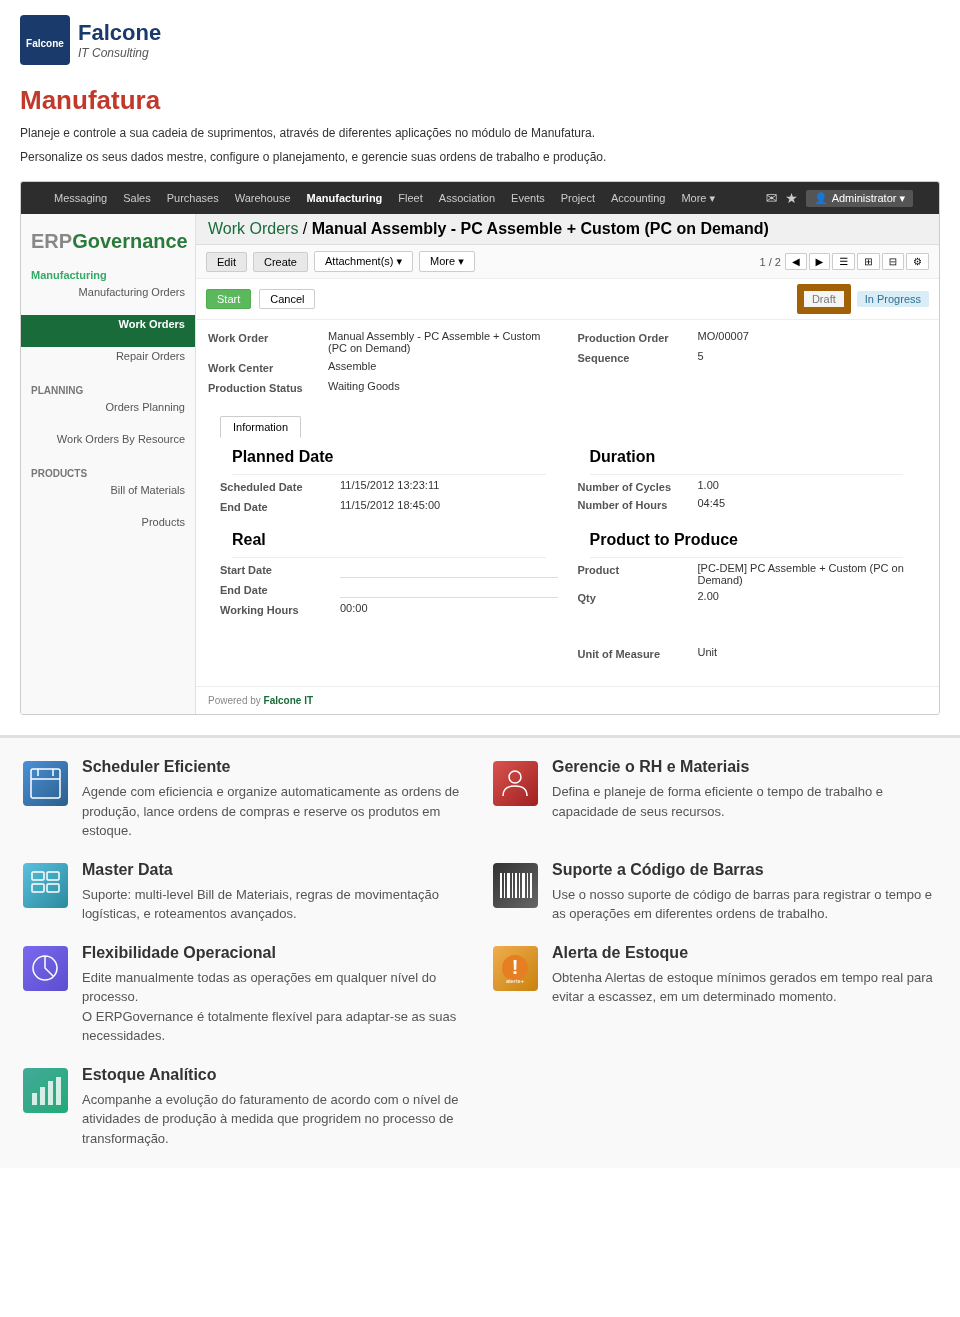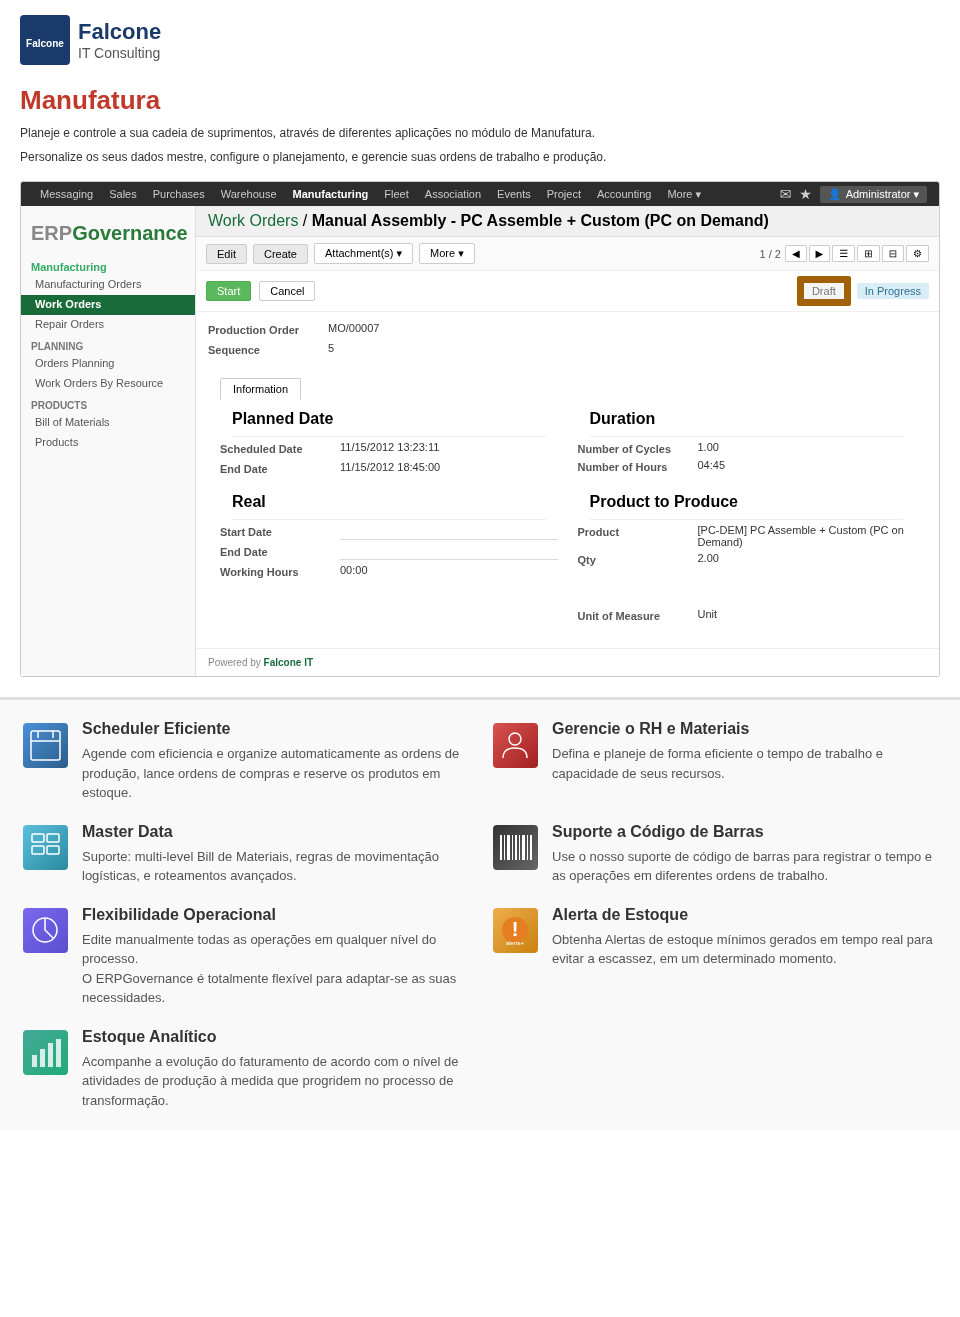--- a/index.html
+++ b/index.html
@@ -12,34 +12,34 @@
 
     
     .hero { padding: 10px 20px 15px 20px; }
     .hero h1 { font-size: 26px; font-weight: bold; color: #c0392b; margin-bottom: 8px; }
     .hero p { font-size: 12px; color: #333; line-height: 1.5; }
 
     
     .screenshot-container { margin: 0 20px 20px 20px; border: 1px solid #ccc; border-radius: 3px; overflow: hidden; background: #f5f5f5; }
 
     
-    .top-nav { background: #2d2d2d; display: flex; align-items: center; padding: 0 12px; height: 24px; gap: 2px; }
+    .top-nav { background: #2d2d2d; display: flex; align-items: center; padding: 0 26px; height: 32px; gap: 2px; }
     .top-nav-item { color: #ccc; font-size: 11px; padding: 4px 7px; cursor: pointer; white-space: nowrap; }
     .top-nav-right { margin-left: auto; display: flex; align-items: center; gap: 8px; }
     .top-nav-icon { color: #ccc; font-size: 14px; }
     .admin-btn { background: #555; color: #fff; font-size: 11px; padding: 2px 8px; border-radius: 2px; display: flex; align-items: center; gap: 4px; }
 
     
     .app-body { display: flex; background: #fff; min-height: 400px; }
 
     
     .sidebar { width: 175px; background: #f9f9f9; border-right: 1px solid #e0e0e0; padding: 8px 0; flex-shrink: 0; }
     .sidebar-logo { padding: 8px 10px 12px 10px; display: flex; align-items: center; gap: 4px; }
     .sidebar-section-title { font-size: 11px; font-weight: bold; color: #3a6; padding: 4px 10px 2px 10px; cursor: pointer; }
-    .sidebar-item { font-size: 11px; color: #555; padding: 3px 10px 5px 14px; cursor: pointer; }
+    .sidebar-item { font-size: 11px; color: #555; padding: 3px 10px 17px 14px; cursor: pointer; text-align: right; }
     .sidebar-item.active { background: #1a6b3a; color: #fff; font-weight: bold; }
     .sidebar-section-header { font-size: 11px; font-weight: bold; color: #777; padding: 6px 10px 2px 10px; text-transform: uppercase; font-size: 10px; }
 
     
     .main-content { flex: 1; padding: 0; }
 
     
     .breadcrumb-bar { background: #f0f0f0; padding: 6px 12px; border-bottom: 1px solid #ddd; }
     .breadcrumb-link { color: #1a6b3a; text-decoration: none; }
 
@@ -112,21 +112,21 @@
 <body>
 
 <div class="header">
   <div class="logo-area">
     <svg width="50" height="50" viewBox="0 0 50 50">
       <rect width="50" height="50" fill="#1a3a6b" rx="4"></rect>
       <text x="25" y="32" text-anchor="middle" fill="white" font-size="10" font-weight="bold">Falcone</text>
     </svg>
     <div class="logo-text">
       <span style="font-size:22px;font-weight:bold;color:#1a3a6b;">Falcone</span>
-      <span style="font-size:14px;color:#555;">IT Consulting</span>
+      <span style="font-size:12px;color:#555;font-style:italic;">IT Consulting</span>
     </div>
   </div>
 </div>
 
 <div class="hero">
   <h1>Manufatura</h1>
   <p>Planeje e controle a sua cadeia de suprimentos, através de diferentes aplicações no módulo de Manufatura.</p>
   <p style="margin-top:6px;">Personalize os seus dados mestre, configure o planejamento, e gerencie suas ordens de trabalho e produção.</p>
 </div>
 
@@ -211,20 +211,34 @@
           <span class="status-badge draft">Draft</span>
           <span class="status-badge in-progress">In Progress</span>
         </div>
       </div>
 
       <div class="form-area">
 
         <div class="form-two-col">
           <div class="form-col">
             <div class="form-row">
+              <span class="form-label">Work Order</span>
+              <span class="form-value">Manual Assembly - PC Assemble + Custom (PC on Demand)</span>
+            </div>
+            <div class="form-row">
+              <span class="form-label">Work Center</span>
+              <span class="form-value">Assemble</span>
+            </div>
+            <div class="form-row">
+              <span class="form-label">Production Status</span>
+              <span class="form-value">Waiting Goods</span>
+            </div>
+          </div>
+          <div class="form-col">
+            <div class="form-row">
               <span class="form-label">Production Order</span>
               <span class="form-value">MO/00007</span>
             </div>
             <div class="form-row">
               <span class="form-label">Sequence</span>
               <span class="form-value">5</span>
             </div>
           </div>
         </div>
 

